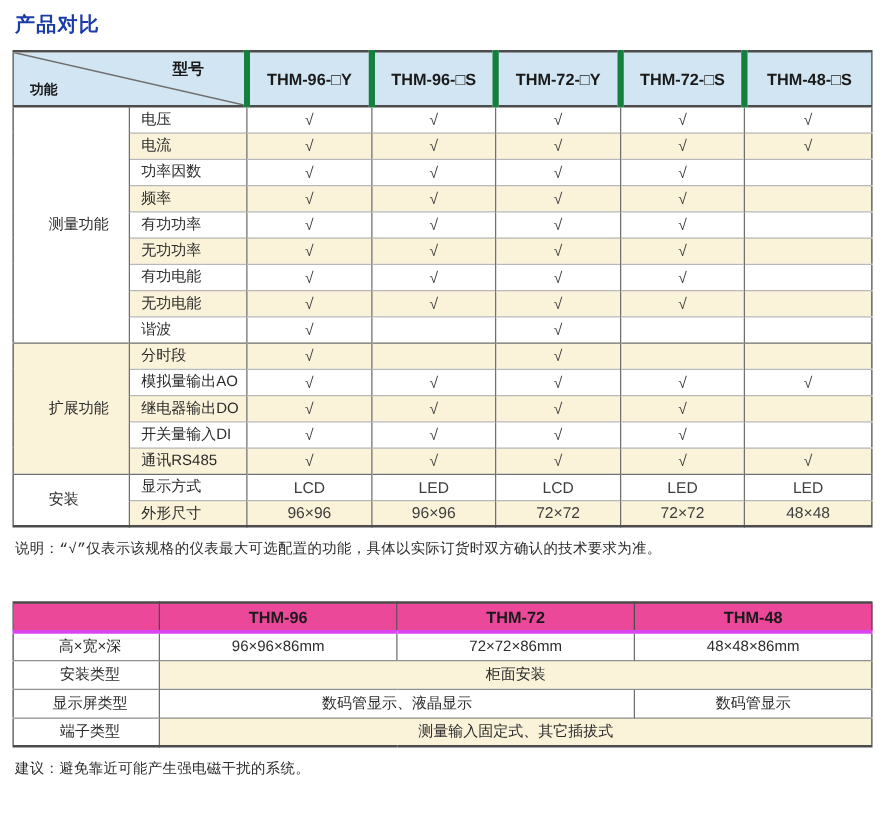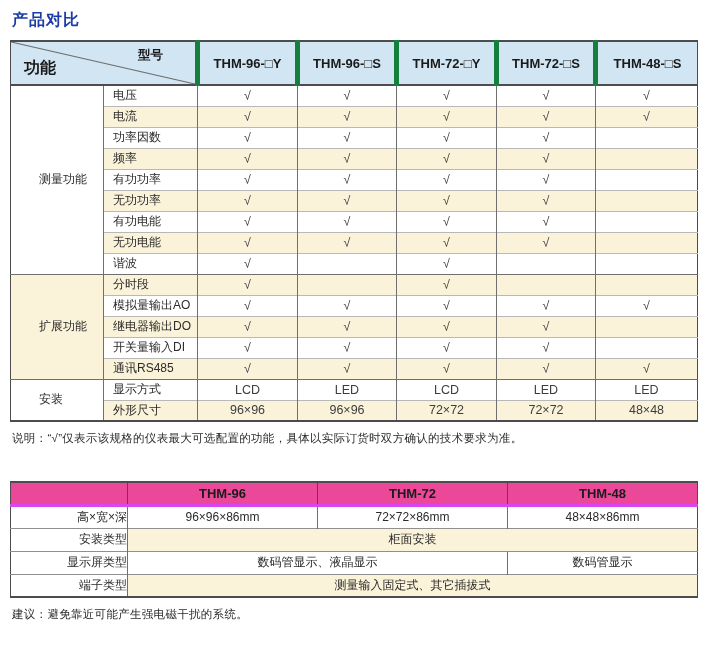--- a/index.html
+++ b/index.html
@@ -21,53 +21,53 @@
   table { border-collapse: collapse; table-layout: fixed; }
   .t1 { width: 687px; border: 2px solid #4c4c4c; border-left-width: 1px; border-right-width: 1px; }
   .t1 thead th {
     background: #d2e5f2; height: 44px;
     border-left: 5px solid #15803d; border-bottom: 2px solid #4c4c4c;
     font-size: 13px; font-weight: bold; color: #1a1a1a; text-align: center;
   }
   .t1 thead th.corner { position: relative; border-left: none; padding: 0; }
   .corner svg { position: absolute; left: 0; top: 0; width: 100%; height: 100%; display: block; }
   .corner .corner-top    { position: absolute; right: 32px; top: 5px;    font-size: 12.5px; }
-  .corner .corner-bottom { position: absolute; left: 13px;  bottom: 5px; font-size: 16px; }
+  .corner .corner-bottom { position: absolute; left: 13px;  bottom: 5px; font-size: 11px; }
   .t1 tbody td {
     height: 21px; font-size: 12px; text-align: center; vertical-align: middle;
     border-left: 1px solid #6f6f6f; border-top: 1px solid #b8b8b8;
     background: #fff; color: #2b2b2b; padding: 0;
   }
   .t1 tbody tr.alt td { background: #faf2d9; }
   .t1 tbody td.group-cell {
     background: #fff; text-align: left; padding-left: 28px;
     border-left: none; border-top: 1px solid #6f6f6f; font-size: 12px;
   }
   .t1 tbody tr:first-child td { border-top: none; }
   .t1 tbody tr.gsep td { border-top: 1px solid #6f6f6f; }
   .t1 tbody td.feature-cell { text-align: left; padding-left: 9px; }
   .t1 tbody td.val-cell { color: #3d3d3d; font-size: 12.5px; }
 
-  .note { font-size: 11.5px; color: #2b2b2b; margin: 9px 0 0 2px; letter-spacing: 0.3px; }
+  .note { font-size: 11.5px; color: #2b2b2b; margin: 9px 0 0 2px; letter-spacing: 0.3px; font-family: Liberation Mono, monospace; }
   .gap { height: 24px; }
 
   
   .t2 { width: 687px; border: 2px solid #4c4c4c; border-left-width: 1px; border-right-width: 1px; margin-top: 11px; }
   .t2 thead th {
     background: #ec4899; height: 23px;
     border-left: 1px solid #4c4c4c; border-bottom: 3px solid #d946ef;
     font-size: 13px; font-weight: bold; color: #1a1a1a; text-align: center;
   }
   .t2 thead th:first-child { border-left: none; }
   .t2 tbody td {
     height: 23px; font-size: 12px; text-align: center; vertical-align: middle;
     border-left: 1px solid #6f6f6f; border-top: 1px solid #8f8f8f;
     background: #fff; padding: 0;
   }
-  .t2 tbody td.label-cell { text-align: right; padding-left: 6px; border-left: none; background: #fff; }
+  .t2 tbody td.label-cell { text-align: center; padding-left: 6px; border-left: none; background: #fff; }
   .t2 tbody td.data-cell.alt { background: #faf2d9; }
 </style>
 </head>
 <body>
 
 <div class="page">
 
   <h1 class="sec-title">产品对比</h1>
 
   <table class="t1">

